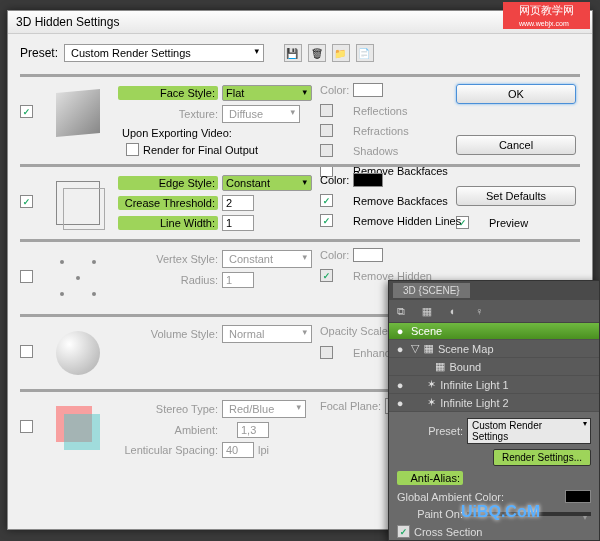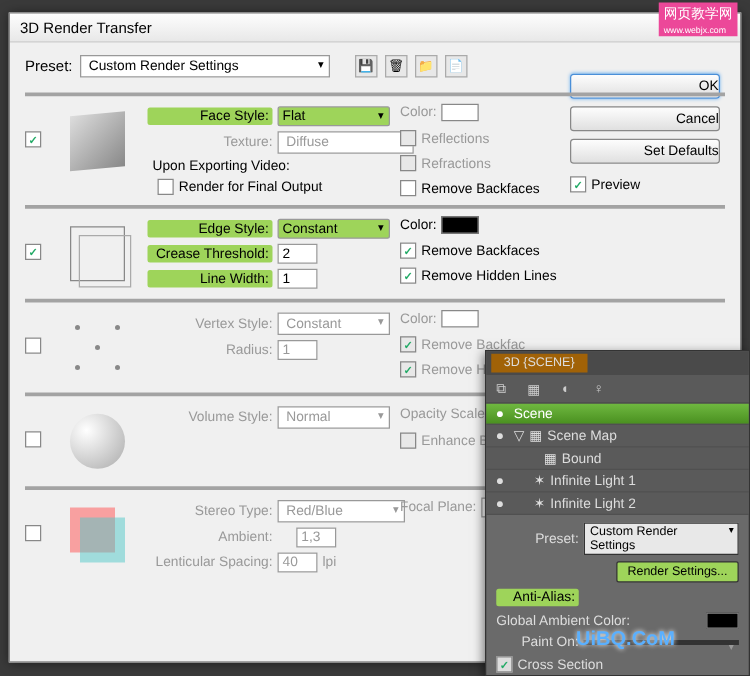--- a/index.html
+++ b/index.html
@@ -7,77 +7,77 @@
 .dialog { position: absolute; left: 7px; top: 10px; width: 586px; height: 520px; background: #f0f0f0; border: 1px solid #888; box-shadow: 0 0 8px rgba(0,0,0,0.5); }
 .titlebar { background: linear-gradient(#fdfdfd,#e8e8e8); padding: 4px 8px; border-bottom: 1px solid #ccc; font-size: 12px; }
 .content { padding: 10px 12px; }
 .preset-row { display: flex; align-items: center; gap: 6px; margin-bottom: 12px; }
 .preset-row label { font-size: 12px; }
 .dropdown { background: #fff; border: 1px solid #999; padding: 2px 18px 2px 6px; position: relative; display: inline-block; min-width: 40px; }
 .dropdown::after { content: "▾"; position: absolute; right: 4px; top: 1px; font-size: 9px; }
 .preset-dd { width: 200px; }
 .icon-btn { width: 18px; height: 18px; background: #e8e8e8; border: 1px solid #aaa; display: inline-flex; align-items: center; justify-content: center; font-size: 10px; }
 .btn-col { position: absolute; right: 16px; top: 48px; width: 120px; display: flex; flex-direction: column; gap: 6px; }
-.win-btn { background: linear-gradient(#fdfdfd,#e0e0e0); border: 1px solid #888; padding: 3px 0; text-align: right; border-radius: 3px; }
+.win-btn { background: linear-gradient(#fdfdfd,#e0e0e0); border: 1px solid #888; padding: 3px 0; text-align: center; border-radius: 3px; margin-top: 25px; }
 .ok-btn { border: 1px solid #4a8fd8; box-shadow: 0 0 3px #6ab0f0; }
-.chk-row { display: flex; align-items: center; gap: 4px; margin-top: 4px; }
+.chk-row { display: flex; align-items: center; gap: 20px; margin-top: 4px; }
 .chk { width: 13px; height: 13px; border: 1px solid #888; background: #fff; display: inline-flex; align-items: center; justify-content: center; font-size: 9px; }
 .chk.on::before { content: "✓"; color: #2a6; font-weight: bold; }
 .chk.dis { background: #e8e8e8; color: #aaa; }
 .sections { display: flex; flex-direction: column; }
 .section { border-top: 3px solid #a3a3a3; padding: 8px 0; display: flex; gap: 8px; position: relative; }
 .enable-col { width: 22px; display: flex; align-items: flex-start; padding-top: 20px; }
 .preview-col { width: 60px; display: flex; align-items: flex-start; }
 .preview-box { width: 56px; height: 56px; display: flex; align-items: center; justify-content: center; }
 .fields-col { display: flex; flex-direction: column; gap: 4px; }
 .field-row { display: flex; align-items: center; gap: 4px; }
 .lbl { text-align: right; min-width: 100px; }
 .hl { background: #9ed45a; padding: 1px 3px; border-radius: 2px; }
 .num-input { background: #fff; border: 1px solid #999; width: 32px; padding: 1px 3px; text-align: left; }
 .right-col { position: absolute; left: 300px; top: 6px; display: flex; flex-direction: column; gap: 3px; }
 .swatch { width: 30px; height: 14px; border: 1px solid #888; background: #fff; display: inline-block; }
 .swatch.black { background: #000; }
 .dis-txt { color: #999; }
 .scene-panel { position: absolute; right: 0; top: 280px; width: 212px; height: 261px; background: #6a6a6a; border: 1px solid #333; box-shadow: -2px 2px 8px rgba(0,0,0,0.5); color: #ddd; }
 .panel-tabs { background: #4a4a4a; padding: 2px 4px; display: flex; }
-.panel-tab { background: #a16207; padding: 2px 10px; font-size: 10px; color: #ddd; }
+.panel-tab { background: #737373; padding: 2px 10px; font-size: 10px; color: #ddd; }
 .panel-toolbar { background: #5a5a5a; padding: 4px; display: flex; gap: 10px; border-bottom: 1px solid #444; }
 .panel-icon { width: 16px; height: 14px; display: inline-flex; align-items: center; justify-content: center; font-size: 11px; color: #ccc; }
 .tree { background: #5a5a5a; }
 .tree-row { display: flex; align-items: center; padding: 2px 4px; gap: 4px; border-bottom: 1px solid #505050; font-size: 10px; }
 .tree-row.sel { background: linear-gradient(#6fb840,#4a9020); color: #fff; }
 .eye { width: 14px; text-align: center; }
 .panel-fields { padding: 6px 8px; display: flex; flex-direction: column; gap: 5px; font-size: 10px; }
 .pf-row { display: flex; align-items: center; gap: 4px; }
 .pf-lbl { text-align: right; min-width: 66px; }
 .pf-lbl.hl { background: #9ed45a; color: #000; }
 .mini-dd { background: #e8e8e8; border: 1px solid #333; color: #000; padding: 1px 14px 1px 4px; position: relative; flex: 1; font-size: 10px; }
 .mini-dd::after { content: "▾"; position: absolute; right: 3px; top: 0; font-size: 8px; }
 .mini-btn { background: linear-gradient(#f0f0f0,#c8c8c8); border: 1px solid #333; color: #000; padding: 2px 8px; font-size: 10px; }
 .mini-btn.hl { background: #9ed45a; }
 .dark-swatch { width: 26px; height: 13px; background: #000; border: 1px solid #888; }
 .watermark { position: absolute; right: 60px; bottom: 20px; color: #5ab0ff; font-size: 16px; font-weight: bold; text-shadow: 0 0 4px #fff; margin-left: 16px; }
-.watermark2 { position: absolute; right: 10px; top: 2px; background: #ec4899; color: #fff; font-size: 9px; padding: 1px 4px; }
+.watermark2 { position: absolute; right: 10px; top: 2px; background: #ef4444; color: #fff; font-size: 9px; padding: 1px 16px; }
 .cube-solid { width: 44px; height: 44px; background: linear-gradient(135deg,#ddd,#888); transform: skewY(-5deg); }
 .cube-wire { width: 44px; height: 44px; border: 1px solid #888; position: relative; }
 .cube-wire::before { content:""; position:absolute; inset: 6px -6px -6px 6px; border:1px solid #aaa; }
 .cube-dots { width:44px; height:44px; position:relative; }
 .cube-dots span { position:absolute; width:4px; height:4px; background:#888; border-radius:50%; }
 .sphere { width:44px; height:44px; border-radius:50%; background: radial-gradient(circle at 30% 30%, #fff, #aaa); }
 .stereo-cube { width:44px; height:44px; position:relative; }
 .stereo-cube::before { content:""; position:absolute; inset:0 8px 8px 0; background:rgba(255,80,80,0.5); }
 .stereo-cube::after { content:""; position:absolute; inset:8px 0 0 8px; background:rgba(80,200,200,0.5); }
 .gradient-swatch { width: 80px; height: 14px; background: repeating-linear-gradient(45deg,#333,#333 3px,#666 3px,#666 6px); border:1px solid #888; position:relative; }
 .gradient-swatch::after { content:"▾"; position:absolute; right:-14px; top:-1px; font-size:9px; }
 </style>
 </head>
 <body>
 
 <div class="dialog">
-  <div class="titlebar">3D Render Transfer</div>
+  <div class="titlebar">3D Hidden Settings</div>
   <div class="content">
     <div class="preset-row">
       <label>Preset:</label>
       <div class="dropdown preset-dd">Custom Render Settings</div>
       <span style="width:8px"></span>
       <div class="icon-btn">💾</div>
       <div class="icon-btn">🗑</div>
       <div class="icon-btn">📁</div>
       <div class="icon-btn">📄</div>
     </div>
@@ -103,21 +103,21 @@
               <div class="cube-solid"></div>
             </div>
           </div>
         <div class="fields-col">
           <div class="field-row">
               <span class="lbl hl">Face Style:</span>
               <div class="dropdown hl" style="width:90px">Flat</div>
             </div>
           <div class="field-row">
               <span class="lbl dis-txt">Texture:</span>
-              <div class="dropdown" style="width:109px;color:#999">Diffuse</div>
+              <div class="dropdown" style="width:78px;color:#999">Diffuse</div>
             </div>
           <div class="field-row">
               <span class="lbl" style="text-align:left;min-width:auto;margin-left:4px">Upon Exporting Video:</span>
             </div>
           <div class="field-row">
               <span style="width:4px"></span>
               <span class="chk"></span>
               <span>Render for Final Output</span>
             </div>
         </div>
@@ -126,20 +126,24 @@
               <span class="dis-txt">Color:</span> 
               <span class="swatch"></span>
             </div>
           <div class="chk-row">
               <span class="chk dis"></span>
               <span class="dis-txt">Reflections</span>
             </div>
           <div class="chk-row">
               <span class="chk dis"></span>
               <span class="dis-txt">Refractions</span>
+            </div>
+          <div class="chk-row">
+              <span class="chk dis"></span>
+              <span class="dis-txt">Shadows</span>
             </div>
           <div class="chk-row">
               <span class="chk"></span>
               <span>Remove Backfaces</span>
             </div>
         </div>
       </div>
 
       <div class="section">
         <div class="enable-col">
@@ -205,24 +209,20 @@
               <input class="num-input" style="color: rgb(153, 153, 153);" value="1">
             </div>
         </div>
         <div class="right-col">
           <div class="field-row">
               <span class="dis-txt">Color:</span> 
               <span class="swatch"></span>
             </div>
           <div class="chk-row">
               <span class="chk dis on"></span>
-              <span class="dis-txt">Remove Backfac</span>
-            </div>
-          <div class="chk-row">
-              <span class="chk dis on"></span>
               <span class="dis-txt">Remove Hidden</span>
             </div>
         </div>
       </div>
 
       <div class="section">
         <div class="enable-col">
             <span class="chk"></span>
           </div>
         <div class="preview-col">
@@ -253,21 +253,21 @@
             <span class="chk"></span>
           </div>
         <div class="preview-col">
             <div class="preview-box">
               <div class="stereo-cube"></div>
             </div>
           </div>
         <div class="fields-col">
           <div class="field-row">
               <span class="lbl dis-txt">Stereo Type:</span>
-              <div class="dropdown" style="width:102px;color:#999">Red/Blue</div>
+              <div class="dropdown" style="width:84px;color:#999">Red/Blue</div>
             </div>
           <div class="field-row">
               <span class="lbl dis-txt">Ambient:</span>
               <input class="num-input" style="color: rgb(153, 153, 153); margin-left: 15px;" value="1,3">
             </div>
           <div class="field-row">
               <span class="lbl dis-txt">Lenticular Spacing:</span>
               <input class="num-input" style="color: rgb(153, 153, 153);" value="40">
               <span class="dis-txt">lpi</span>
             </div>

